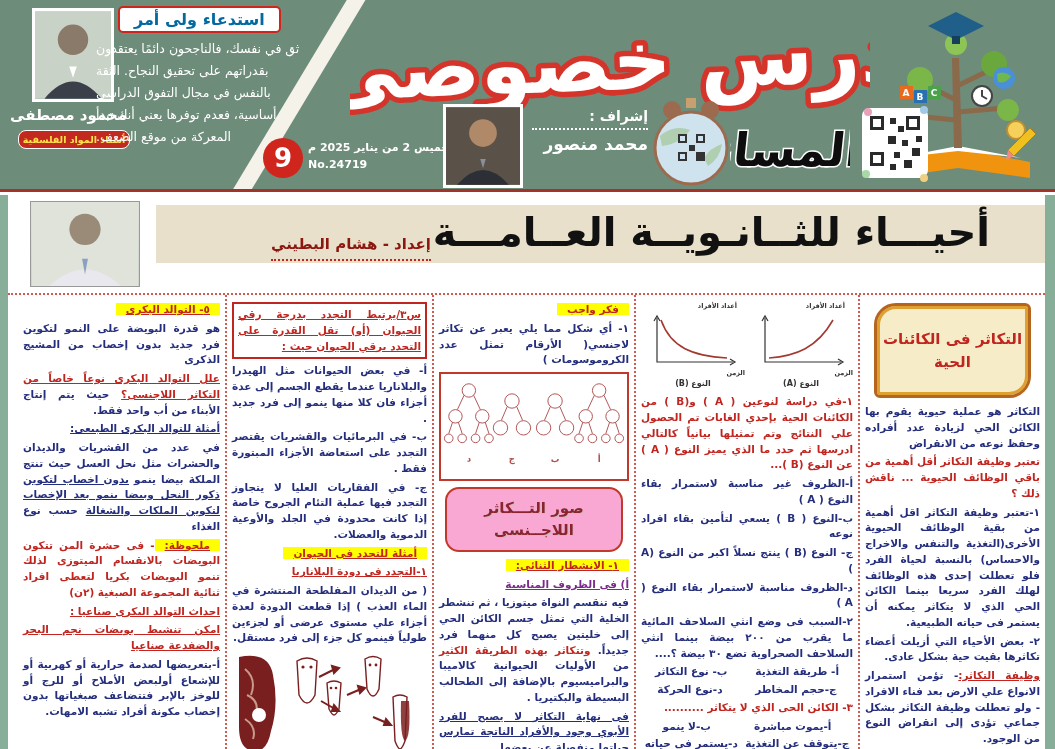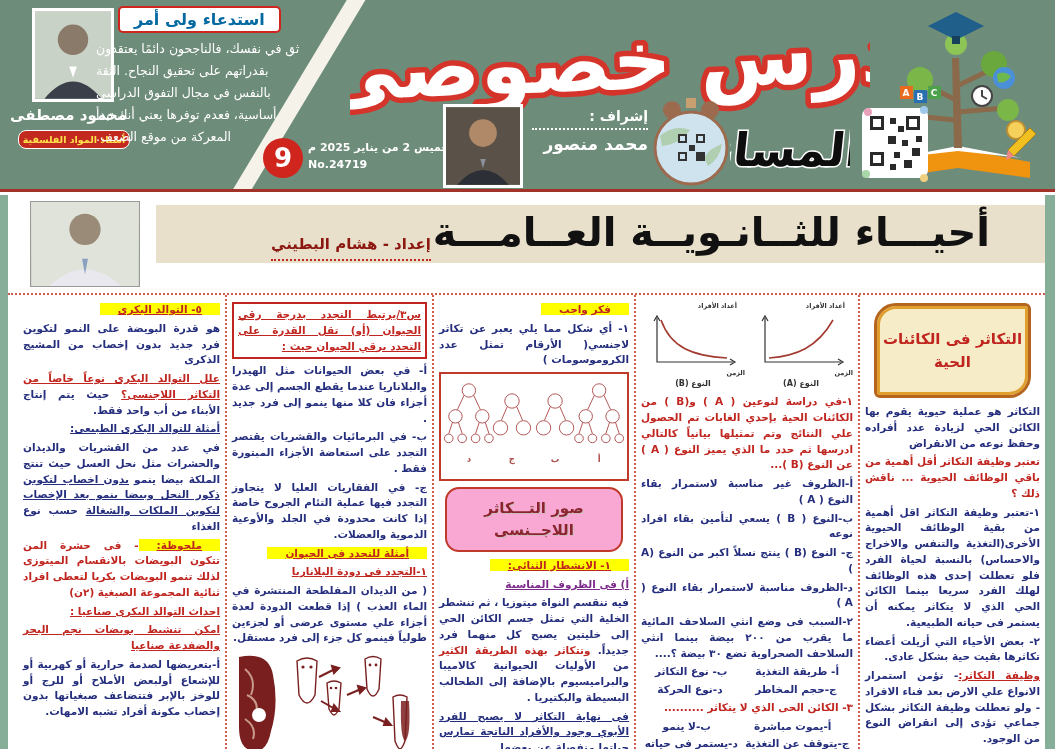--- a/index.html
+++ b/index.html
@@ -66,21 +66,21 @@
   .c-intro { width:187px; }
   .c-quest { width:224px; }
   .c-asex  { width:202px; }
   .c-regen { width:207px; }
   .c-parth { width:207px; }
 
   .p { margin-bottom:3px; }
   .red { color:#c0251f; }
   .purple { color:#7b2a8a; }
   .u { text-decoration:underline; }
-  .hl { background:#ffff00; color:#c0251f; padding:0 18px;margin-top:24px; }
+  .hl { background:#ffff00; color:#c0251f; padding:0 10px;margin-top:24px; }
   .center { }
 
   
   .intro-badge { margin:1px auto 6px auto; width:90%; background:#f7ecc8; color:#c0251f;
                  border:3px solid #b5651d; border-radius:22px 6px 22px 6px;
                  box-shadow:inset 0 0 0 3px #e0a030; text-align:center; font-size:15px;
                  font-weight:bold; padding:22px 4px; }
 
   
   .charts-row { display:flex; justify-content:space-between; margin-bottom:4px; }

